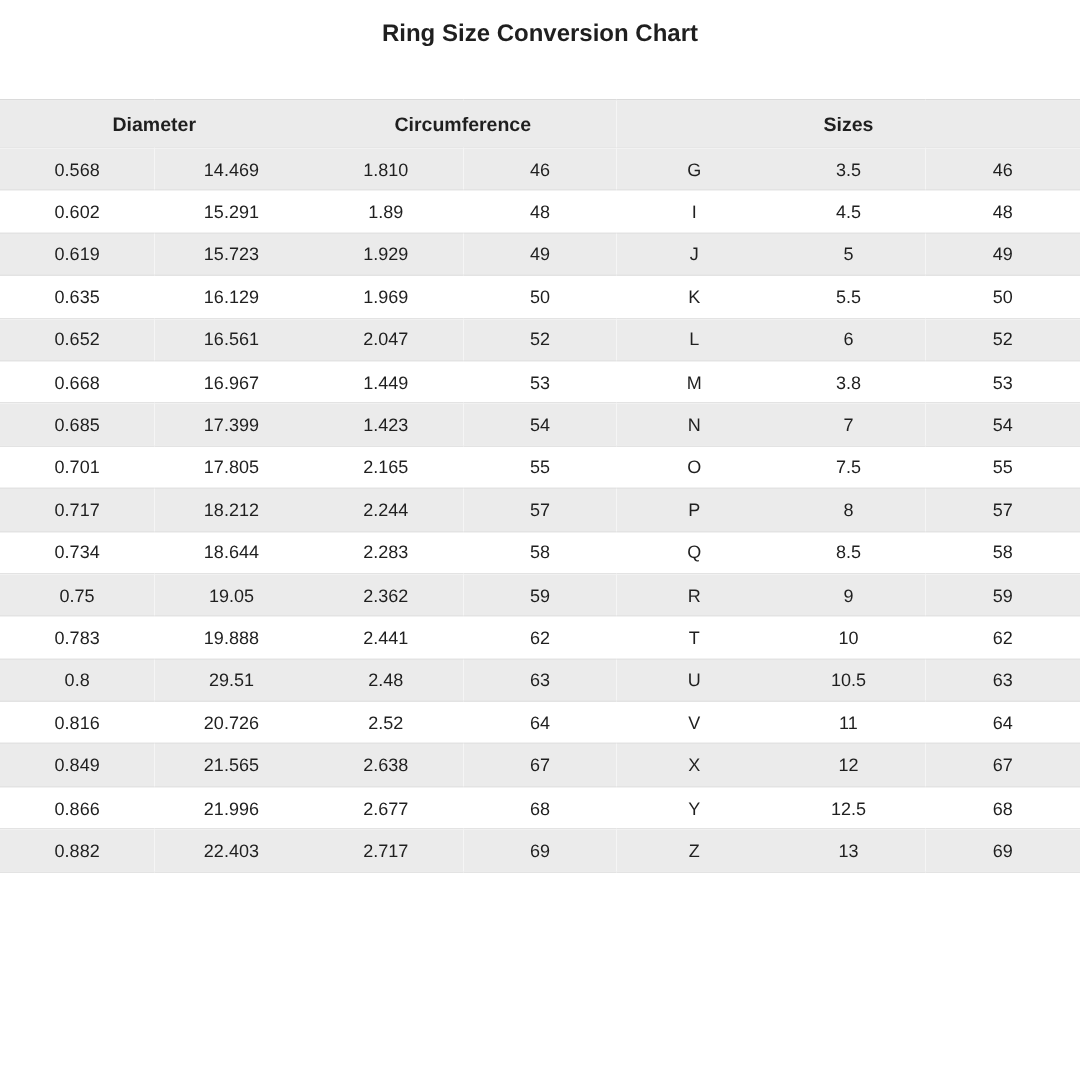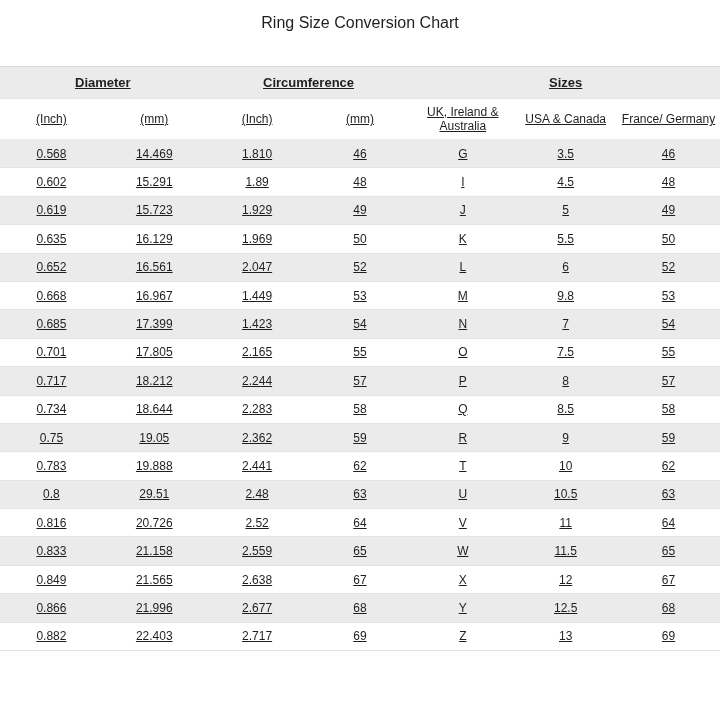--- a/index.html
+++ b/index.html
@@ -15,29 +15,28 @@
   .page {
     width: 720px;
     height: 720px;
   }
   .title {
     margin: 0;
     padding-top: 13px;
     text-align: center;
     font-size: 16px;
     line-height: 20px;
-    font-weight: 400;
+    font-weight: 700;
   }
   table.chart {
     width: 100%;
     border-collapse: collapse;
     table-layout: fixed;
     margin-top: 33px;
     border-top: 1px solid #dadada;
-    text-decoration: underline;
   }
   th, td {
     text-align: center;
     vertical-align: middle;
     padding: 0 2px;
     overflow: hidden;
   }
   tr.group-row th {
     height: 31px;
     background: var(--header-bg, #ebebeb);
@@ -69,29 +68,20 @@
 <div class="page">
   <h1 class="title">Ring Size Conversion Chart</h1>
 
   <table class="chart">
     <thead>
       <tr class="group-row">
           <th colspan="2">Diameter</th>
           <th colspan="2">Circumference</th>
           <th colspan="3">Sizes</th>
         </tr>
-      <tr class="sub-row">
-          <th>(Inch)</th>
-          <th>(mm)</th>
-          <th>(Inch)</th>
-          <th>(mm)</th>
-          <th>UK, Ireland &amp; Australia</th>
-          <th>USA &amp; Canada</th>
-          <th>France/ Germany</th>
-        </tr>
     </thead>
     <tbody>
         <tr>
           <td>0.568</td>
           <td>14.469</td>
           <td>1.810</td>
           <td>46</td>
           <td>G</td>
           <td>3.5</td>
           <td>46</td>
@@ -131,21 +121,21 @@
           <td>L</td>
           <td>6</td>
           <td>52</td>
         </tr>
         <tr>
           <td>0.668</td>
           <td>16.967</td>
           <td>1.449</td>
           <td>53</td>
           <td>M</td>
-          <td>9.8</td>
+          <td>3.8</td>
           <td>53</td>
         </tr>
         <tr>
           <td>0.685</td>
           <td>17.399</td>
           <td>1.423</td>
           <td>54</td>
           <td>N</td>
           <td>7</td>
           <td>54</td>
@@ -207,29 +197,20 @@
         <tr>
           <td>0.816</td>
           <td>20.726</td>
           <td>2.52</td>
           <td>64</td>
           <td>V</td>
           <td>11</td>
           <td>64</td>
         </tr>
         <tr>
-          <td>0.833</td>
-          <td>21.158</td>
-          <td>2.559</td>
-          <td>65</td>
-          <td>W</td>
-          <td>11.5</td>
-          <td>65</td>
-        </tr>
-        <tr>
           <td>0.849</td>
           <td>21.565</td>
           <td>2.638</td>
           <td>67</td>
           <td>X</td>
           <td>12</td>
           <td>67</td>
         </tr>
         <tr>
           <td>0.866</td>

